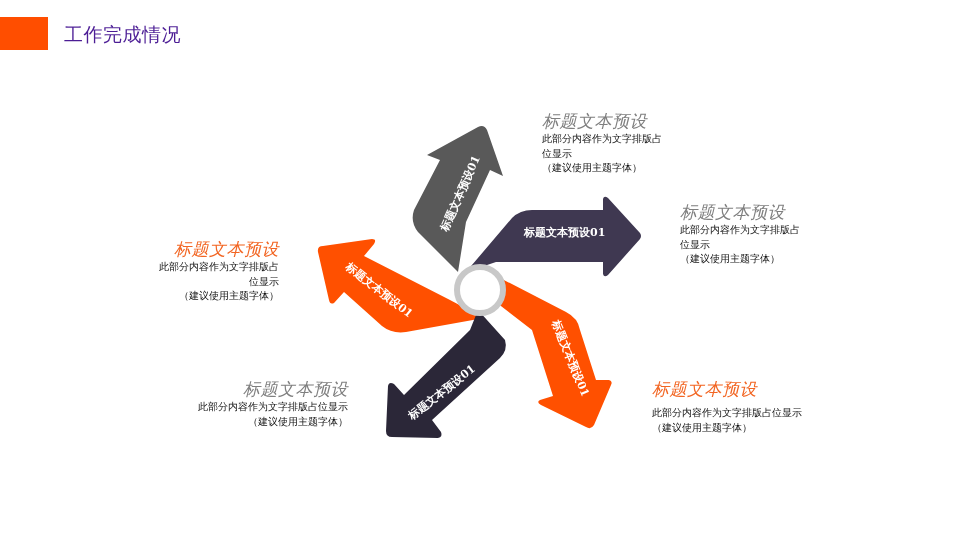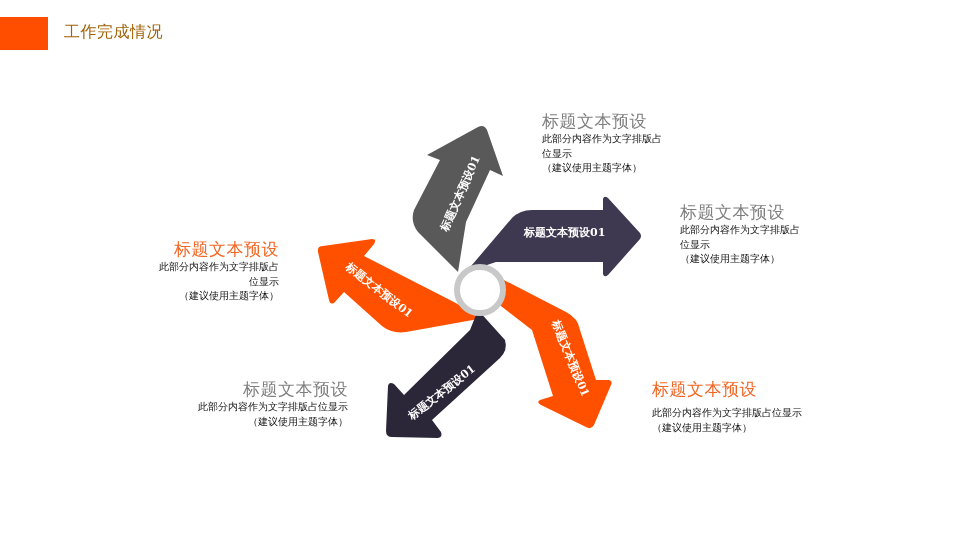--- a/index.html
+++ b/index.html
@@ -19,22 +19,22 @@
       left: 0;
       top: 17px;
       width: 48px;
       height: 33px;
       background: #ff4e00;
     }
     .page-title {
       position: absolute;
       left: 64px;
       top: 22px;
-      font-size: 16px;
-      color: #a16207;
+      font-size: 19px;
+      color: #4c1d95;
       letter-spacing: 0.5px;
       white-space: nowrap;
     }
     .diagram {
       position: absolute;
       left: 0;
       top: 0;
       width: 960px;
       height: 540px;
     }
@@ -45,20 +45,21 @@
       fill: #ffffff;
     }
     .text-block {
       position: absolute;
       white-space: nowrap;
     }
     .text-block .tb-title {
       font-size: 17px;
       line-height: 22px;
       letter-spacing: 0.5px;
+      font-style: italic;
     }
     .text-block .tb-body {
       font-size: 10px;
       line-height: 14.5px;
       color: #111111;
       white-space: pre-line;
     }
     .tb-gray .tb-title { color: #7f7f7f; }
     .tb-orange .tb-title { color: #f26522; }
     .align-right { text-align: right; }

